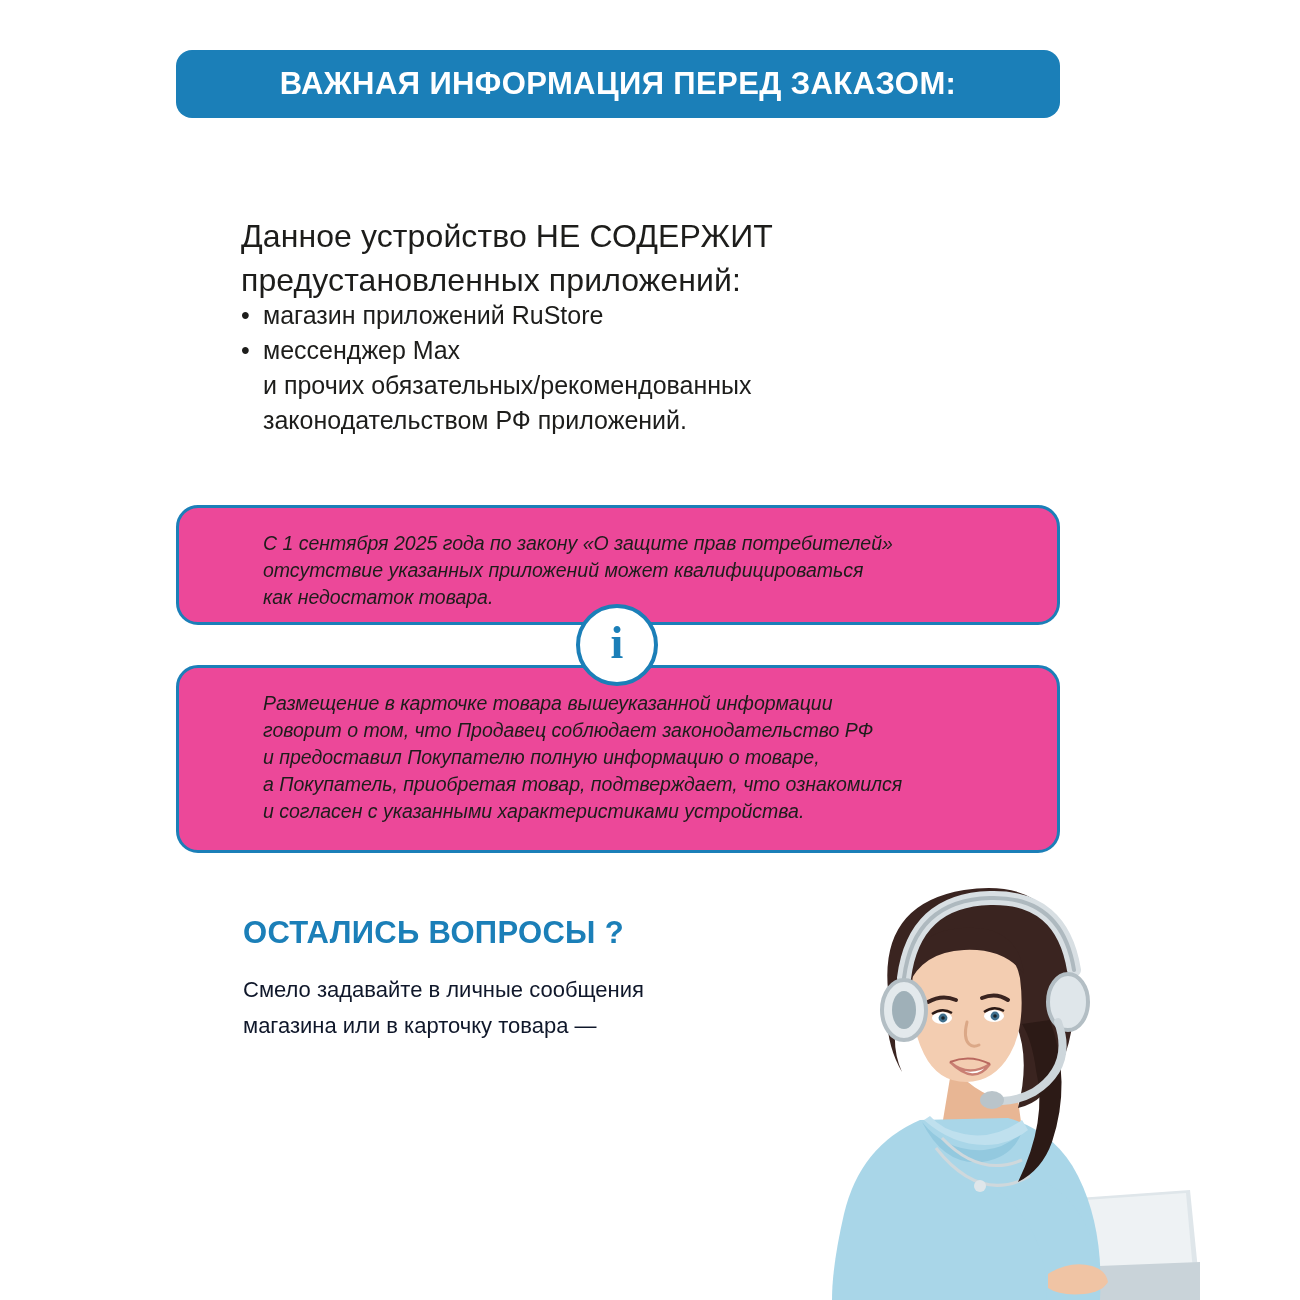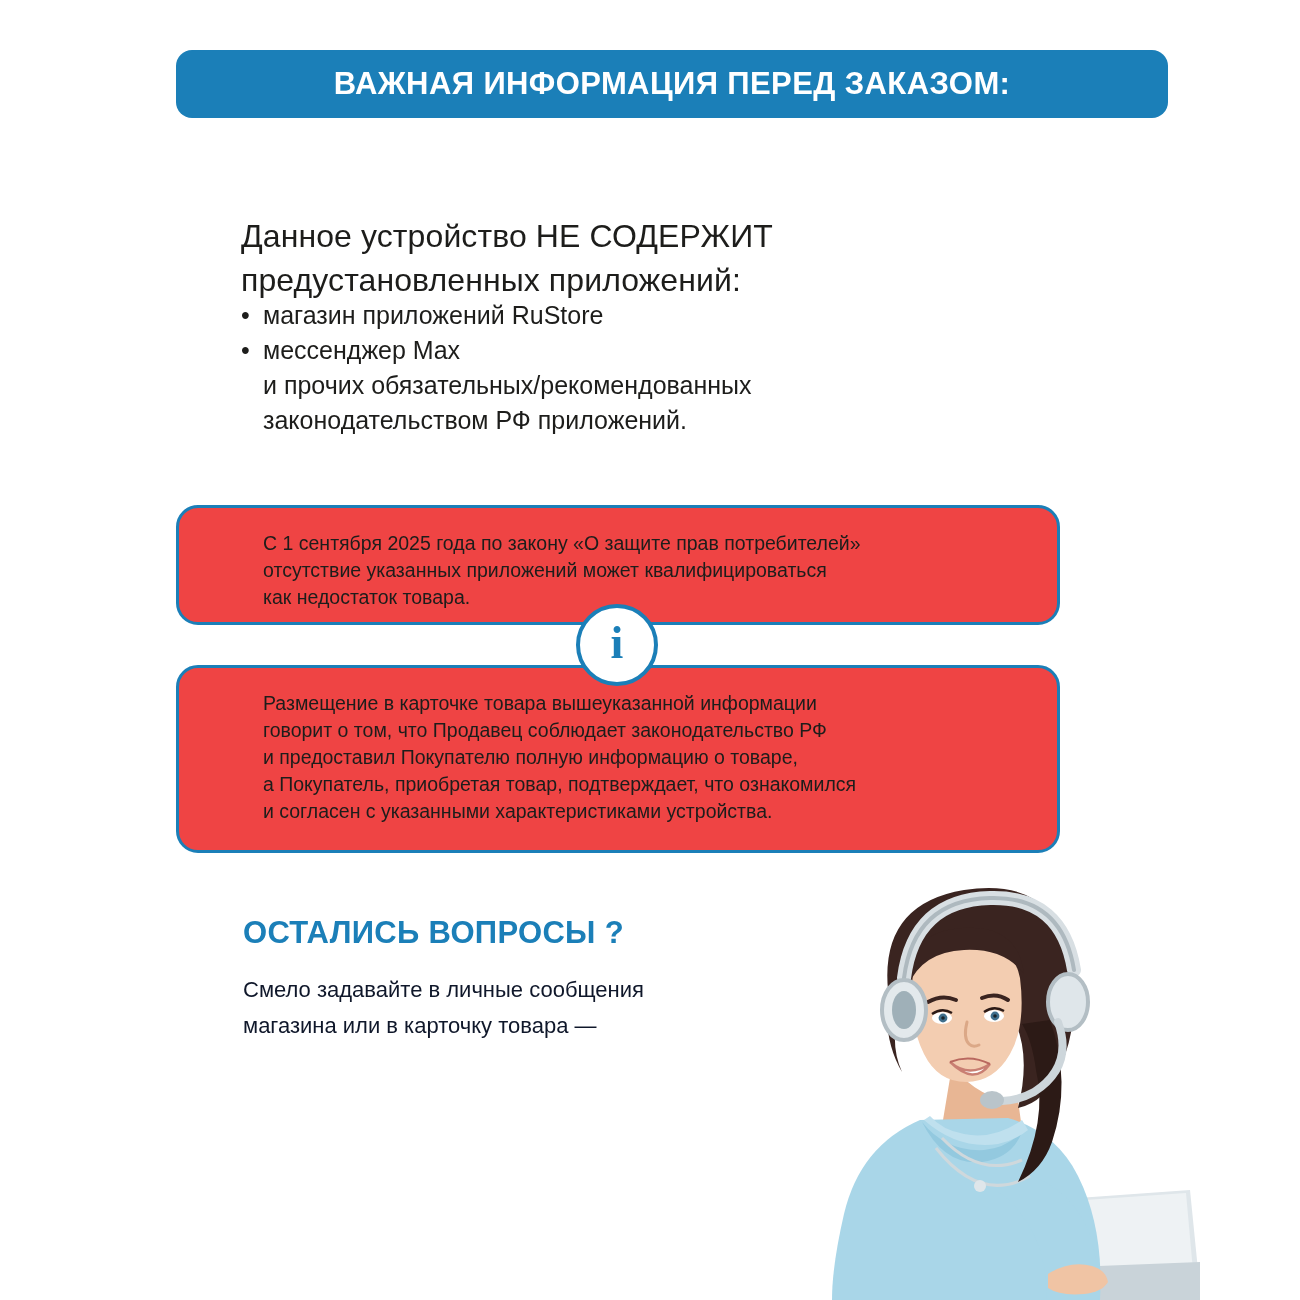--- a/index.html
+++ b/index.html
@@ -14,21 +14,21 @@
     font-family: "Liberation Sans", sans-serif;
     color: #1d1d1b;
     overflow: hidden;
   }
 
   
   .header-banner {
     position: absolute;
     left: 176px;
     top: 50px;
-    width: 992px;
+    width: 884px;
     height: 68px;
     background: #1b7fb8;
     border-radius: 16px;
     display: flex;
     align-items: center;
     justify-content: center;
   }
   .header-banner-title {
     color: #ffffff;
     font-size: 31px;
@@ -81,21 +81,22 @@
     padding-left: 22px;
     color: #1d1d1b;
   }
 
   
   .card {
     position: absolute;
     border: 3px solid #1b7fb8;
     border-radius: 22px;
     box-sizing: border-box;
-    background: #ef4444;
+    background: #ec4899;
+    font-style: italic;
   }
   .card-1 {
     left: 176px;
     top: 505px;
     width: 884px;
     height: 120px;
   }
   .card-2 {
     left: 176px;
     top: 665px;

